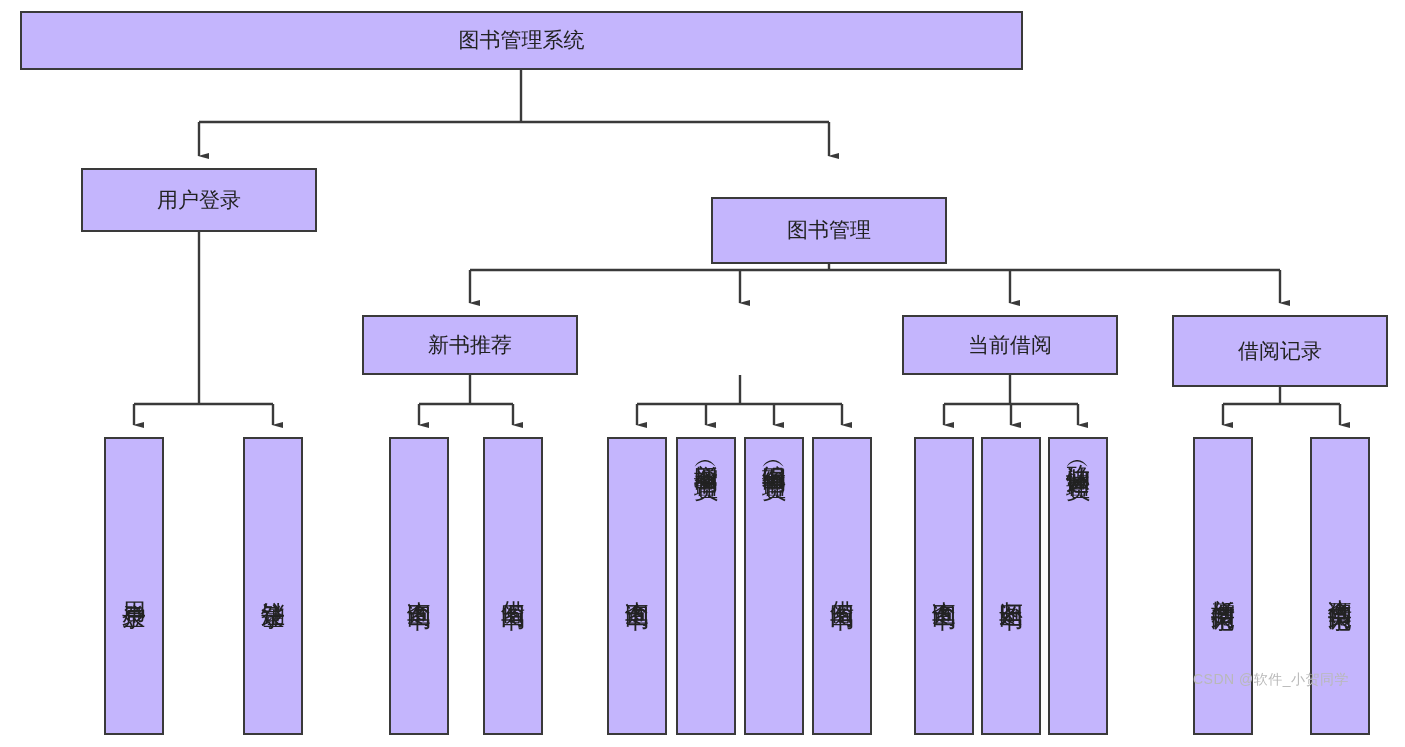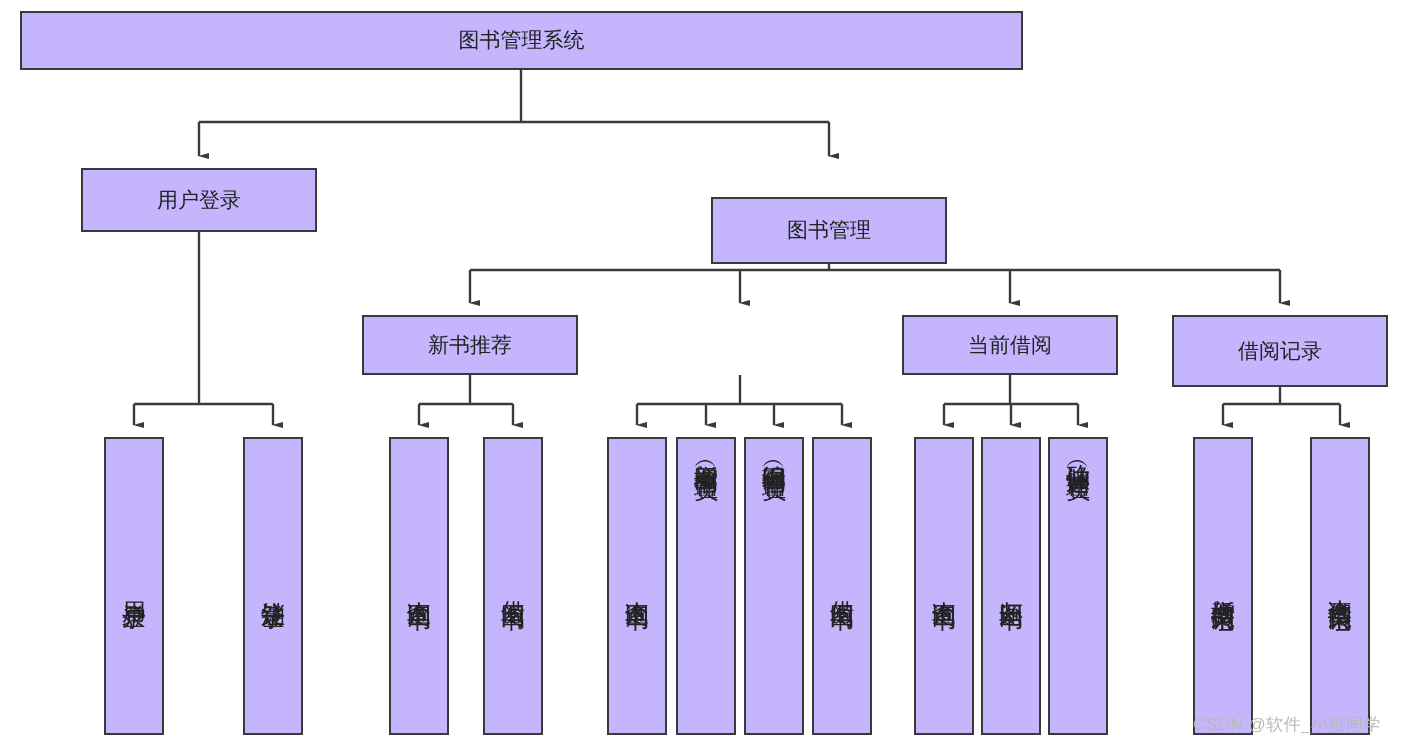--- a/index.html
+++ b/index.html
@@ -62,22 +62,22 @@
     white-space: nowrap;
     margin: 0 auto;
   }
   .node.vertical.center-text {
     align-items: center;
     padding-top: 0;
   }
   .watermark {
     position: absolute;
     left: 1193px;
-    top: 713px;
-    font-size: 17px;
+    top: 671px;
+    font-size: 14px;
     color: #b9b9b9;
     white-space: nowrap;
     font-family: "Liberation Sans", "DejaVu Sans", sans-serif;
     letter-spacing: 0.5px;
   }
 </style>
 </head>
 <body>
 
 <div id="diagram-root">

